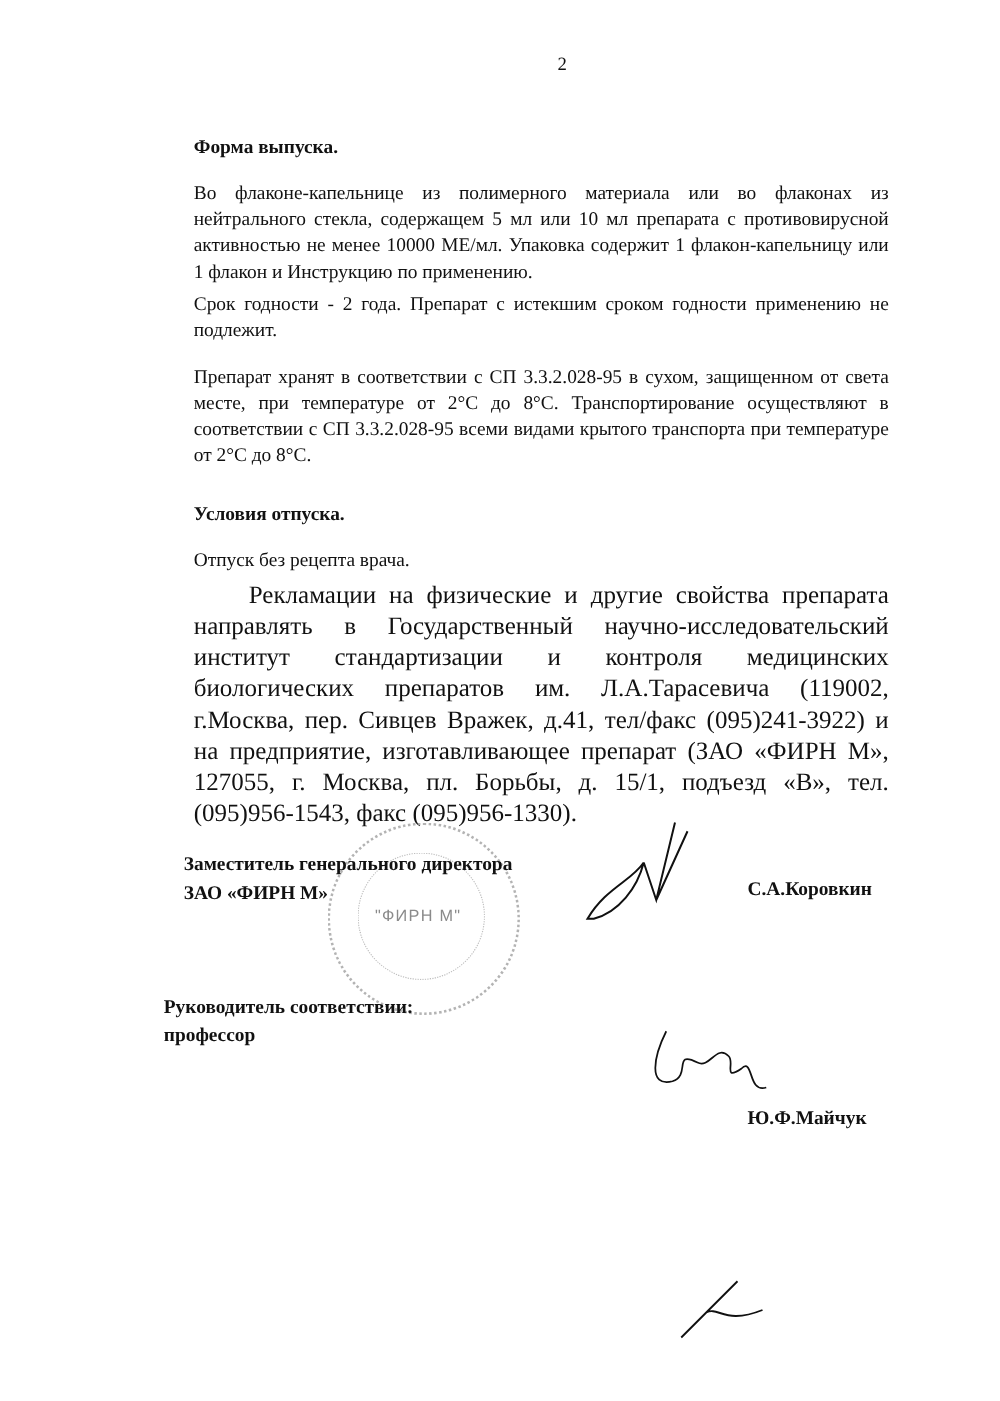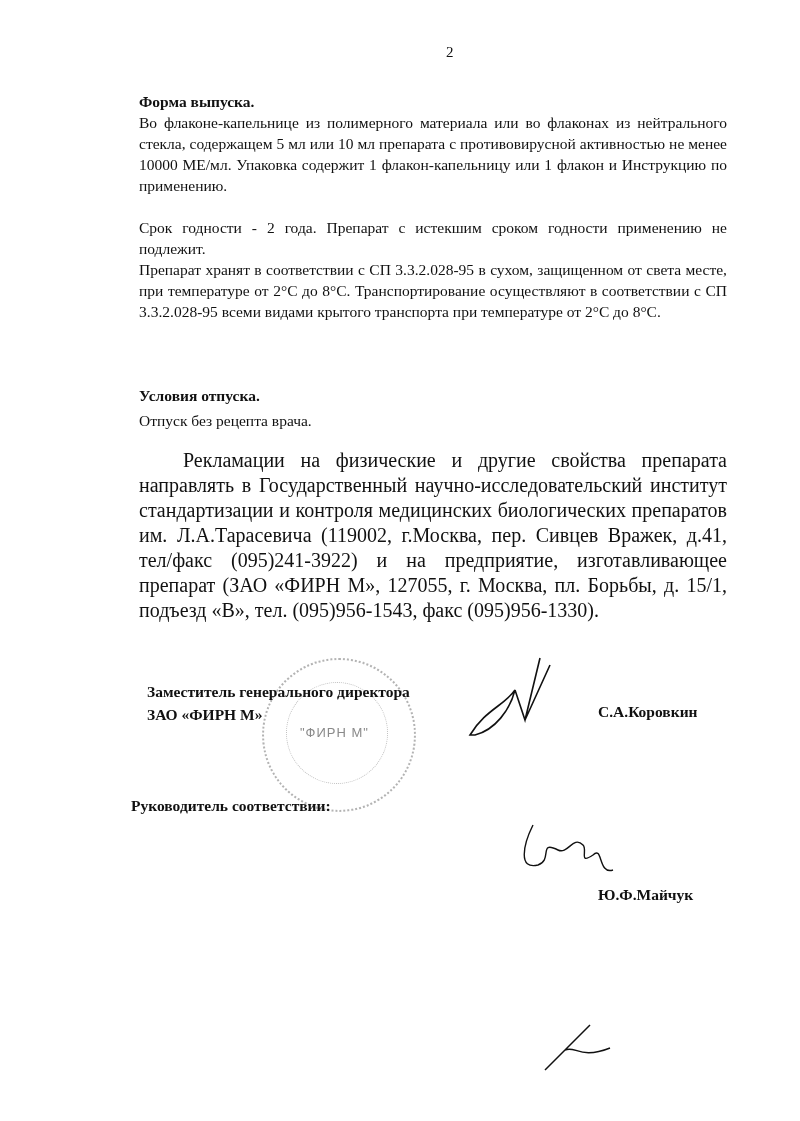--- a/index.html
+++ b/index.html
@@ -6,21 +6,21 @@
   body { width: 800px; height: 1121px; position: relative; overflow: hidden;
          font-family: "Liberation Serif", serif; color: #111; }
   .page-num { position: absolute; top: 44px; left: 446px; font-size: 15px; }
   .block { position: absolute; left: 139px; width: 588px; font-size: 15.5px; line-height: 21px; text-align: justify; }
   .heading { font-weight: bold; }
   .b1 { top: 91px; }
   .b2 { top: 217px; }
   .b3 { top: 385px; }
   .b4 { top: 448px; line-height: 25px; font-size: 20px; }
   .b4 .first { text-indent: 44px; }
-  p { margin: 0; }
+  p { margin: 16px; }
   .sig1 { position: absolute; left: 147px; top: 680px; font-weight: bold; font-size: 15.5px; line-height: 23px; }
   .sig1-name { position: absolute; left: 598px; top: 703px; font-weight: bold; font-size: 15.5px; text-align: right; }
   .sig2 { position: absolute; left: 131px; top: 794px; width: 367px; font-weight: bold; font-size: 15.5px; line-height: 23px; text-align: justify; }
   .sig2 .last-just { text-align-last: justify; }
   .sig2-name { position: absolute; left: 598px; top: 886px; font-weight: bold; font-size: 15.5px; }
   .stamp { position: absolute; left: 262px; top: 658px; width: 150px; height: 150px; border-radius: 50%;
            border: 2px dotted #9a9a9a; opacity: 0.75; }
   .stamp::after { content: ""; position: absolute; left: 22px; top: 22px; width: 100px; height: 100px; border-radius: 50%; border: 1.5px dotted #aaa; }
   .stamp-text { position: absolute; left: 300px; top: 725px; font-size: 13px; color: #8a8a8a; letter-spacing: 1px; font-family: "Liberation Sans", sans-serif; }
   svg.sig { position: absolute; }
@@ -56,20 +56,21 @@
   <div>Заместитель генерального директора</div>
   <div>ЗАО «ФИРН М»</div>
 </div>
 <svg class="sig" style="left:465px;top:650px;" width="100" height="100" viewBox="0 0 100 100">
   <path d="M5 85 C20 60, 40 55, 50 40 C45 60, 30 80, 10 85 Z M50 40 L60 70 L75 8 M60 70 L85 15" fill="none" stroke="#111" stroke-width="1.6"></path>
 </svg>
 <div class="sig1-name">С.А.Коровкин</div>
 
 <div class="sig2">
   <div>Руководитель соответствии:</div>
+  <div>профессор</div>
 </div>
 <svg class="sig" style="left:518px;top:815px;" width="110" height="70" viewBox="0 0 110 70">
   <path d="M15 10 C5 30, 0 55, 20 50 C35 45, 20 25, 40 35 C50 40, 55 20, 65 30 C70 35, 60 50, 75 40 C85 30, 80 60, 95 55" fill="none" stroke="#111" stroke-width="1.4"></path>
 </svg>
 <div class="sig2-name">Ю.Ф.Майчук</div>
 
 <svg class="sig" style="left:540px;top:1020px;" width="80" height="55" viewBox="0 0 80 55">
   <path d="M5 50 L50 5 M25 30 C35 25, 40 40, 70 28" fill="none" stroke="#111" stroke-width="1.5"></path>
 </svg>
 

